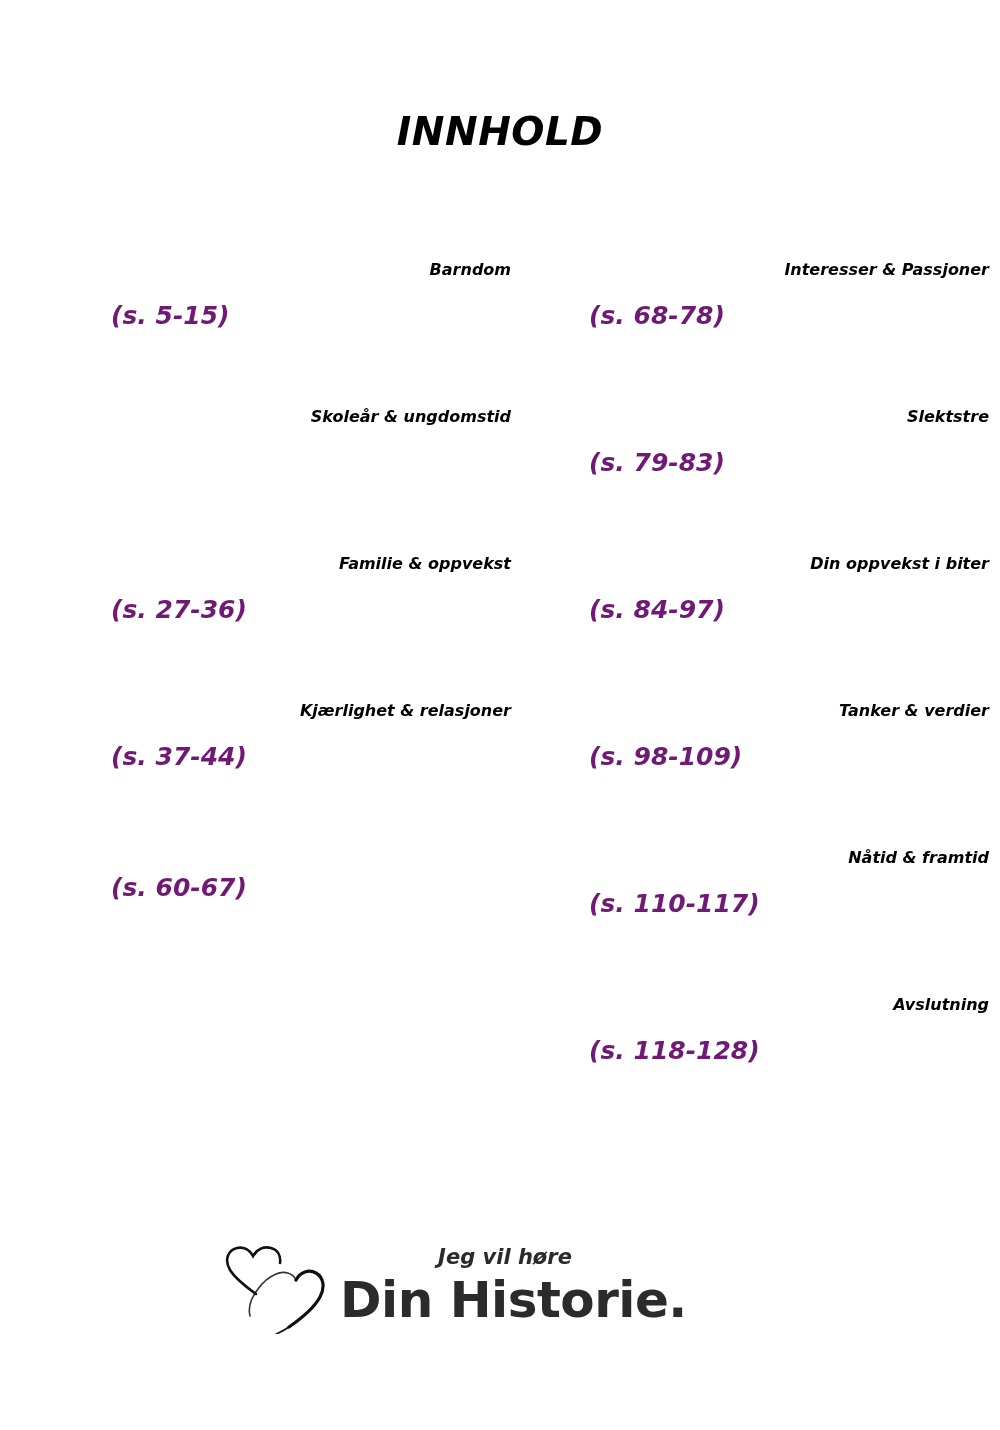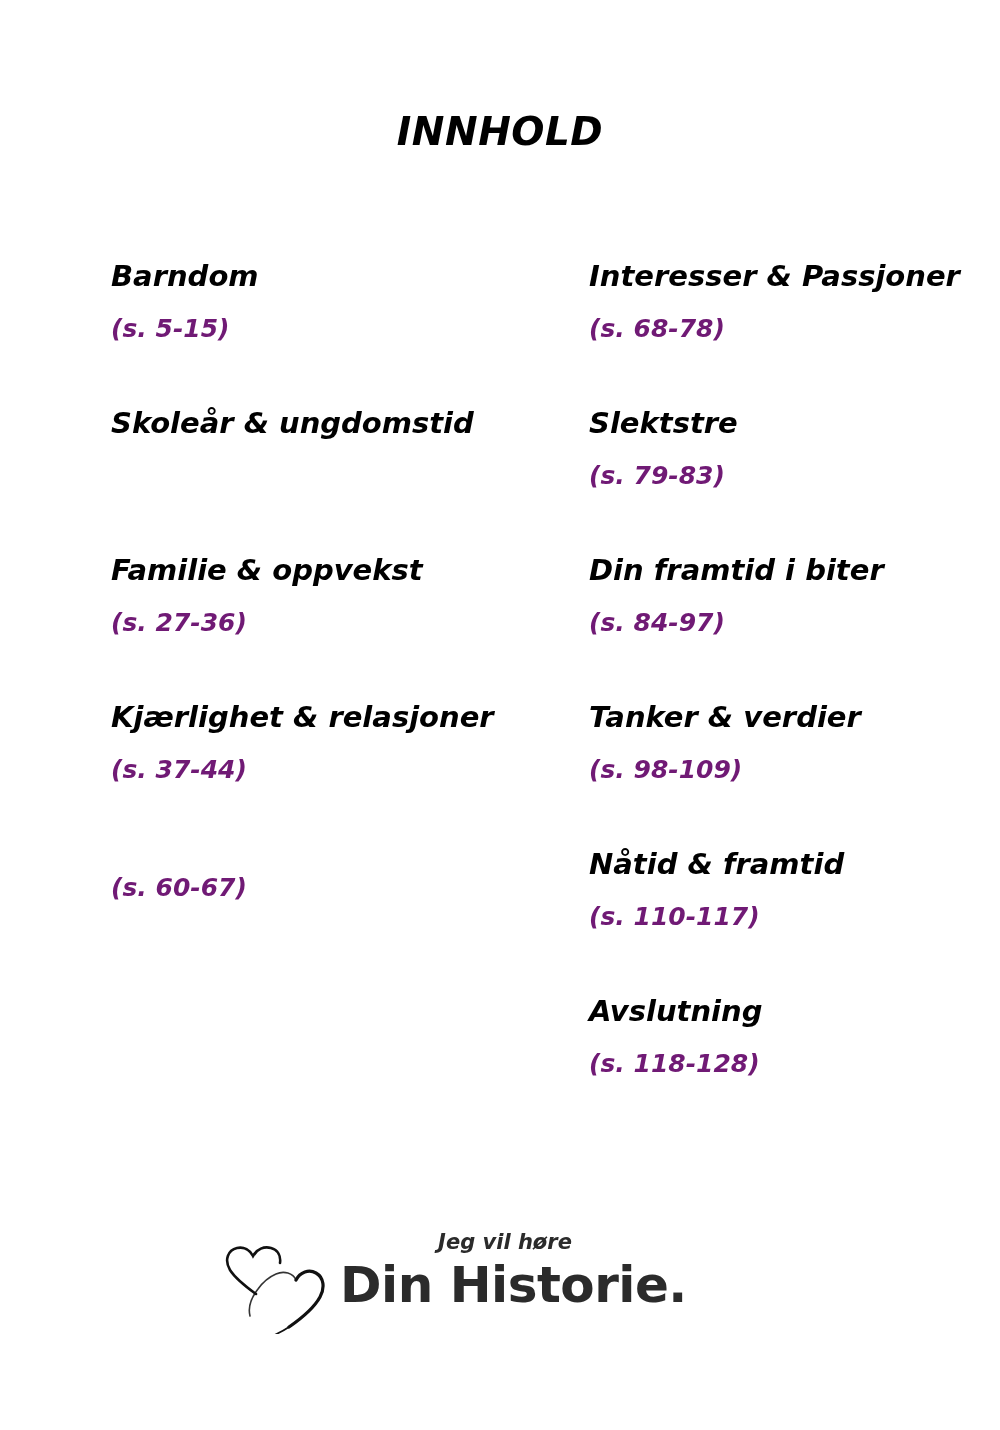--- a/index.html
+++ b/index.html
@@ -53,26 +53,27 @@
     width: 400px;
   }
   .toc-col.left  { left: 111px; }
   .toc-col.right { left: 589px; }
 
   .toc-entry {
     height: 147px;
   }
   .entry-title {
     font-family: "DejaVu Sans", sans-serif;
-    font-size: 29px;
+    font-size: 16px;
     font-weight: 700;
     font-style: italic;
     color: #000000;
     line-height: 1;
     white-space: nowrap;
+    text-align: right;
   }
   .entry-pages {
     margin-top: 25px;
     font-family: "DejaVu Sans", sans-serif;
     font-size: 25px;
     font-weight: 700;
     font-style: italic;
     color: #701a75;
     line-height: 1;
     white-space: nowrap;
@@ -89,21 +90,21 @@
   .logo-mark {
     position: absolute;
     left: 0;
     top: 10px;
     width: 118px;
     height: 92px;
   }
   .logo-text {
     position: absolute;
     left: 125px;
-    top: 0;
+    top: 15px;
     width: 340px;
     height: 100px;
   }
   .logo-tagline {
     position: absolute;
     left: 0;
     top: 0;
     width: 330px;
     text-align: center;
     font-family: "DejaVu Sans", sans-serif;
@@ -163,21 +164,21 @@
     <div class="toc-col right">
       <div class="toc-entry">
         <div class="entry-title">Interesser &amp; Passjoner</div>
         <div class="entry-pages">(s. 68-78)</div>
       </div>
       <div class="toc-entry">
         <div class="entry-title">Slektstre</div>
         <div class="entry-pages">(s. 79-83)</div>
       </div>
       <div class="toc-entry">
-        <div class="entry-title">Din framtid i biter</div>
+        <div class="entry-title">Din oppvekst i biter</div>
         <div class="entry-pages">(s. 84-97)</div>
       </div>
       <div class="toc-entry">
         <div class="entry-title">Tanker &amp; verdier</div>
         <div class="entry-pages">(s. 98-109)</div>
       </div>
       <div class="toc-entry">
         <div class="entry-title">Nåtid &amp; framtid</div>
         <div class="entry-pages">(s. 110-117)</div>
       </div>

